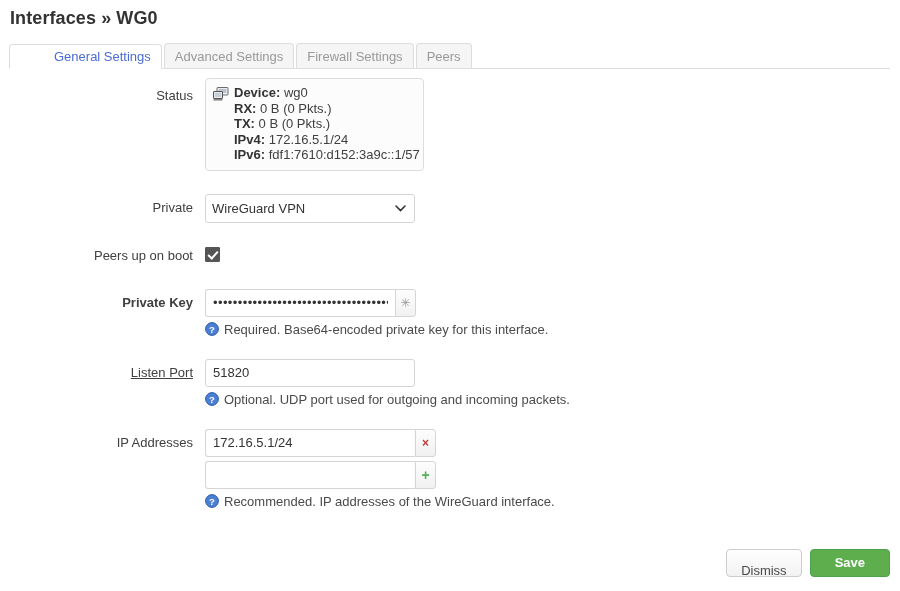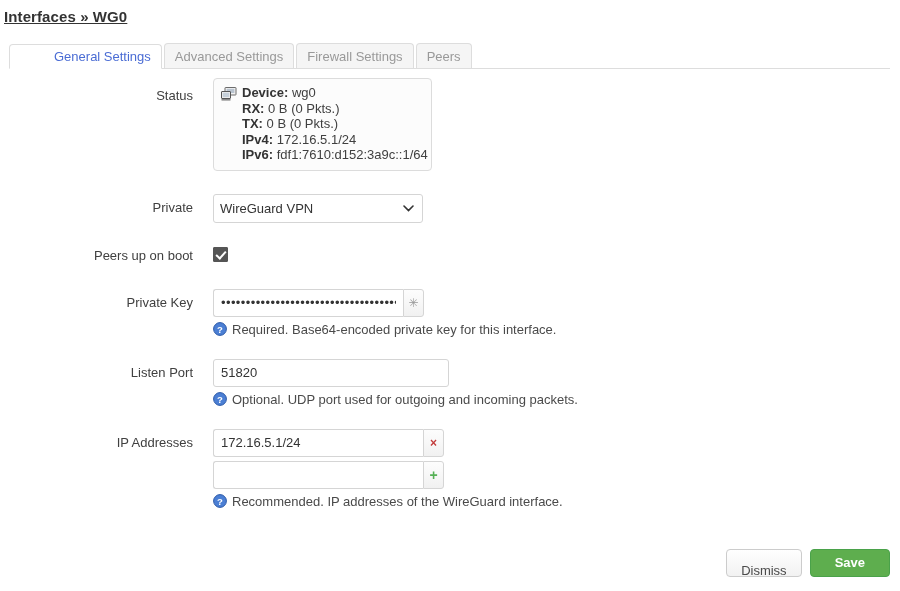--- a/index.html
+++ b/index.html
@@ -20,27 +20,26 @@
   .page {
     position: relative;
     width: 900px;
     height: 591px;
     box-sizing: border-box;
   }
 
   
   .page-title {
     position: absolute;
-    left: 4px;
+    left: 10px;
     top: 8px;
-    font-size: 15px;
+    font-size: 18px;
     font-weight: bold;
     color: #333333;
     letter-spacing: 0.1px;
-    text-decoration: underline;
   }
 
   
   .tabbar {
     position: absolute;
     left: 9px;
     top: 43px;
     width: 881px;
     height: 26px;
     border-bottom: 1px solid #ddd;
@@ -90,21 +89,21 @@
   .label {
     width: 193px;
     text-align: right;
     padding-right: 0;
     font-size: 13px;
     color: #404040;
     flex: 0 0 193px;
     box-sizing: border-box;
   }
   .field {
-    margin-left: 20px;
+    margin-left: 12px;
     flex: 1 1 auto;
   }
 
   
   .status-box {
     width: 219px;
     box-sizing: border-box;
     border: 1px solid #dcdcdc;
     border-radius: 4px;
     background: #fcfcfc;
@@ -299,21 +298,21 @@
             <rect x="5.6" y="1.8" width="7.8" height="4.2" fill="#b9c4d0"></rect>
             <rect x="0.5" y="4.5" width="9" height="7" rx="0.5" fill="#ececec" stroke="#555" stroke-width="1"></rect>
             <rect x="1.8" y="5.8" width="6.4" height="4.2" fill="#c6d0da"></rect>
             <rect x="0.5" y="12" width="9" height="1.6" fill="#8a8a8a"></rect>
           </svg>
           <div class="status-lines">
             <div><b>Device:</b> <span>wg0</span></div>
             <div><b>RX:</b> <span>0 B (0 Pkts.)</span></div>
             <div><b>TX:</b> <span>0 B (0 Pkts.)</span></div>
             <div><b>IPv4:</b> <span>172.16.5.1/24</span></div>
-            <div><b>IPv6:</b> <span>fdf1:7610:d152:3a9c::1/64</span></div>
+            <div><b>IPv6:</b> <span>fdf1:7610:d152:3a9c::1/57</span></div>
           </div>
         </div>
       </div>
     </div>
 
     <div class="row" style="margin-bottom:24px;">
       <div class="label" style="padding-top:6px;">Private</div>
       <div class="field">
         <div class="selwrap">
           <select class="sel">
@@ -327,42 +326,42 @@
     </div>
 
     <div class="row" style="margin-bottom:26px;">
       <div class="label" style="padding-top:1px;">Peers up on boot</div>
       <div class="field">
         <span class="cbx"></span>
       </div>
     </div>
 
     <div class="row" style="margin-bottom:22px;">
-      <div class="label" style="padding-top:6px;">Private Key</div>
+      <div class="label" style="padding-top:6px;font-weight:bold;">Private Key</div>
       <div class="field">
         <div class="igroup" style="width:231px;">
           <input class="txt pwd-input" type="text" readonly="" value="••••••••••••••••••••••••••••••••••••••••••••" style="">
           <div class="addon star">
             <span>✳</span>
           </div>
         </div>
         <div class="hint">
           <svg class="qicon" viewBox="0 0 14 14">
             <circle cx="7" cy="7" r="6.4" fill="#4b7fd4" stroke="#2d5aa8" stroke-width="1"></circle>
             <text x="7" y="10.6" font-family="Liberation Sans, sans-serif" font-size="9.5" font-weight="bold" fill="#ffffff" text-anchor="middle">?</text>
           </svg>
           <span>Required. Base64-encoded private key for this interface.</span>
         </div>
       </div>
     </div>
 
     <div class="row" style="margin-bottom:22px;">
-      <div class="label" style="padding-top:6px;">Listen Port</div>
-      <div class="field">
-        <input class="txt" type="text" style="width: 236px;" value="51820">
+      <div class="label" style="padding-top:6px;text-decoration:underline;">Listen Port</div>
+      <div class="field">
+        <input class="txt" type="text" style="width: 210px;" value="51820">
         <div class="hint">
           <svg class="qicon" viewBox="0 0 14 14">
             <circle cx="7" cy="7" r="6.4" fill="#4b7fd4" stroke="#2d5aa8" stroke-width="1"></circle>
             <text x="7" y="10.6" font-family="Liberation Sans, sans-serif" font-size="9.5" font-weight="bold" fill="#ffffff" text-anchor="middle">?</text>
           </svg>
           <span>Optional. UDP port used for outgoing and incoming packets.</span>
         </div>
       </div>
     </div>
 

